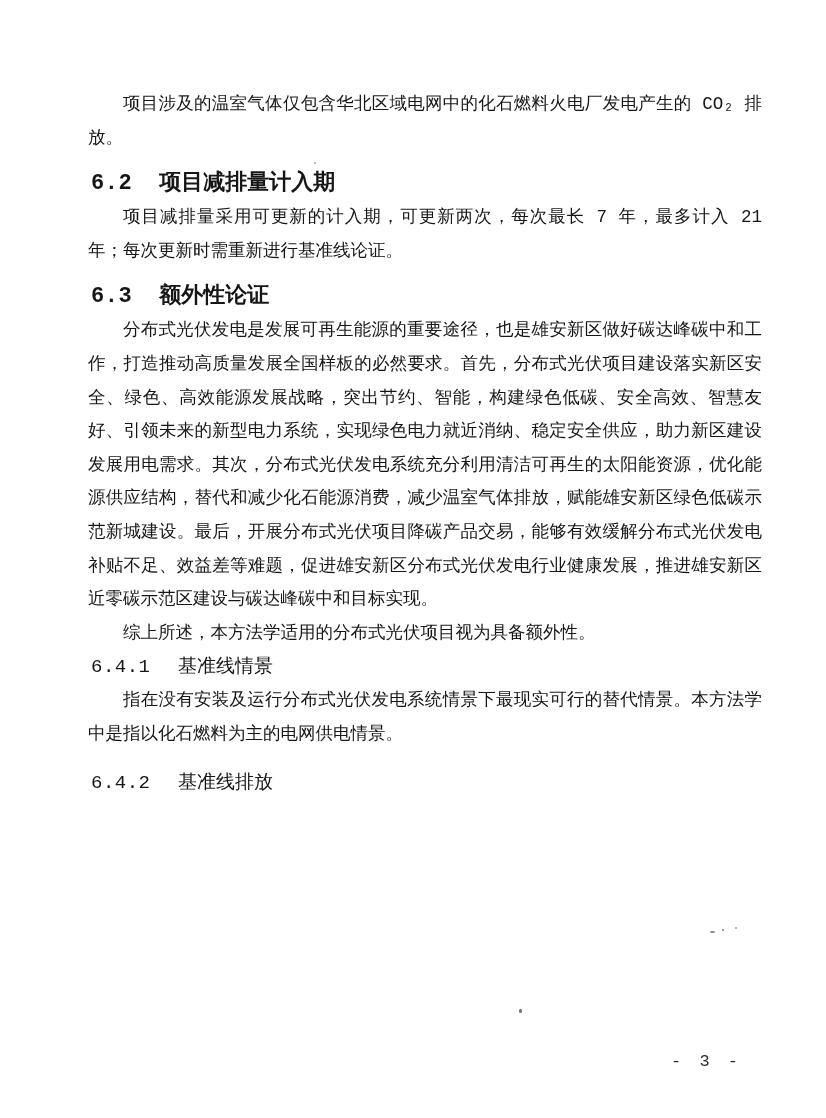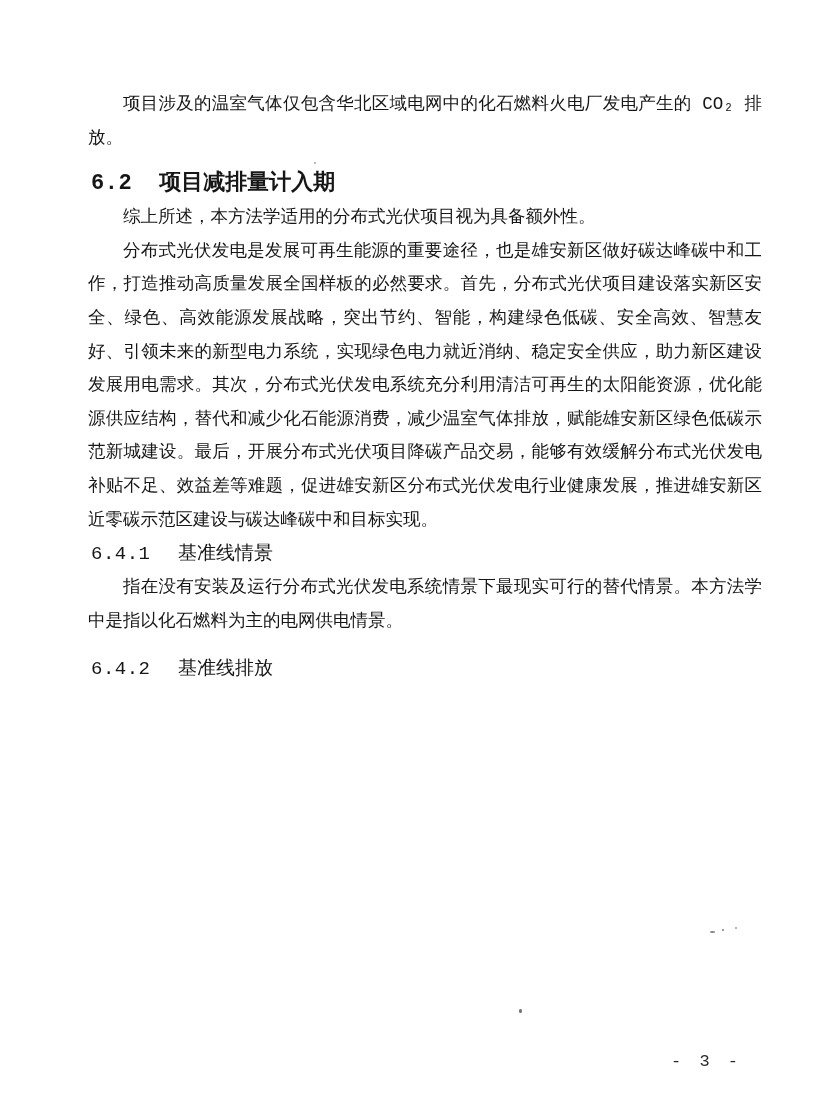--- a/index.html
+++ b/index.html
@@ -71,23 +71,28 @@
 
 <div class="page">
   <div class="content">
 
     <p class="body-para">项目涉及的温室气体仅包含华北区域电网中的化石燃料火电厂发电产生的 CO₂ 排放。</p>
 
     <h2 class="sec-heading">
       <span class="hnum">6.2</span>
       <span class="htext">项目减排量计入期</span>
     </h2>
+    <p class="body-para">项目减排量采用可更新的计入期，可更新两次，每次最长 7 年，最多计入 21 年；每次更新时需重新进行基准线论证。</p>
 
+    <h2 class="sec-heading">
+      <span class="hnum">6.3</span>
+      <span class="htext">额外性论证</span>
+    </h2>
+    <p class="body-para">分布式光伏发电是发展可再生能源的重要途径，也是雄安新区做好碳达峰碳中和工作，打造推动高质量发展全国样板的必然要求。首先，分布式光伏项目建设落实新区安全、绿色、高效能源发展战略，突出节约、智能，构建绿色低碳、安全高效、智慧友好、引领未来的新型电力系统，实现绿色电力就近消纳、稳定安全供应，助力新区建设发展用电需求。其次，分布式光伏发电系统充分利用清洁可再生的太阳能资源，优化能源供应结构，替代和减少化石能源消费，减少温室气体排放，赋能雄安新区绿色低碳示范新城建设。最后，开展分布式光伏项目降碳产品交易，能够有效缓解分布式光伏发电补贴不足、效益差等难题，促进雄安新区分布式光伏发电行业健康发展，推进雄安新区近零碳示范区建设与碳达峰碳中和目标实现。</p>
     <p class="body-para">综上所述，本方法学适用的分布式光伏项目视为具备额外性。</p>
-    <p class="body-para">分布式光伏发电是发展可再生能源的重要途径，也是雄安新区做好碳达峰碳中和工作，打造推动高质量发展全国样板的必然要求。首先，分布式光伏项目建设落实新区安全、绿色、高效能源发展战略，突出节约、智能，构建绿色低碳、安全高效、智慧友好、引领未来的新型电力系统，实现绿色电力就近消纳、稳定安全供应，助力新区建设发展用电需求。其次，分布式光伏发电系统充分利用清洁可再生的太阳能资源，优化能源供应结构，替代和减少化石能源消费，减少温室气体排放，赋能雄安新区绿色低碳示范新城建设。最后，开展分布式光伏项目降碳产品交易，能够有效缓解分布式光伏发电补贴不足、效益差等难题，促进雄安新区分布式光伏发电行业健康发展，推进雄安新区近零碳示范区建设与碳达峰碳中和目标实现。</p>
 
 
     <h3 class="sub-heading">
       <span class="hnum">6.4.1</span>
       <span class="htext">基准线情景</span>
     </h3>
     <p class="body-para">指在没有安装及运行分布式光伏发电系统情景下最现实可行的替代情景。本方法学中是指以化石燃料为主的电网供电情景。</p>
 
     <h3 class="sub-heading more-gap">
       <span class="hnum">6.4.2</span>

